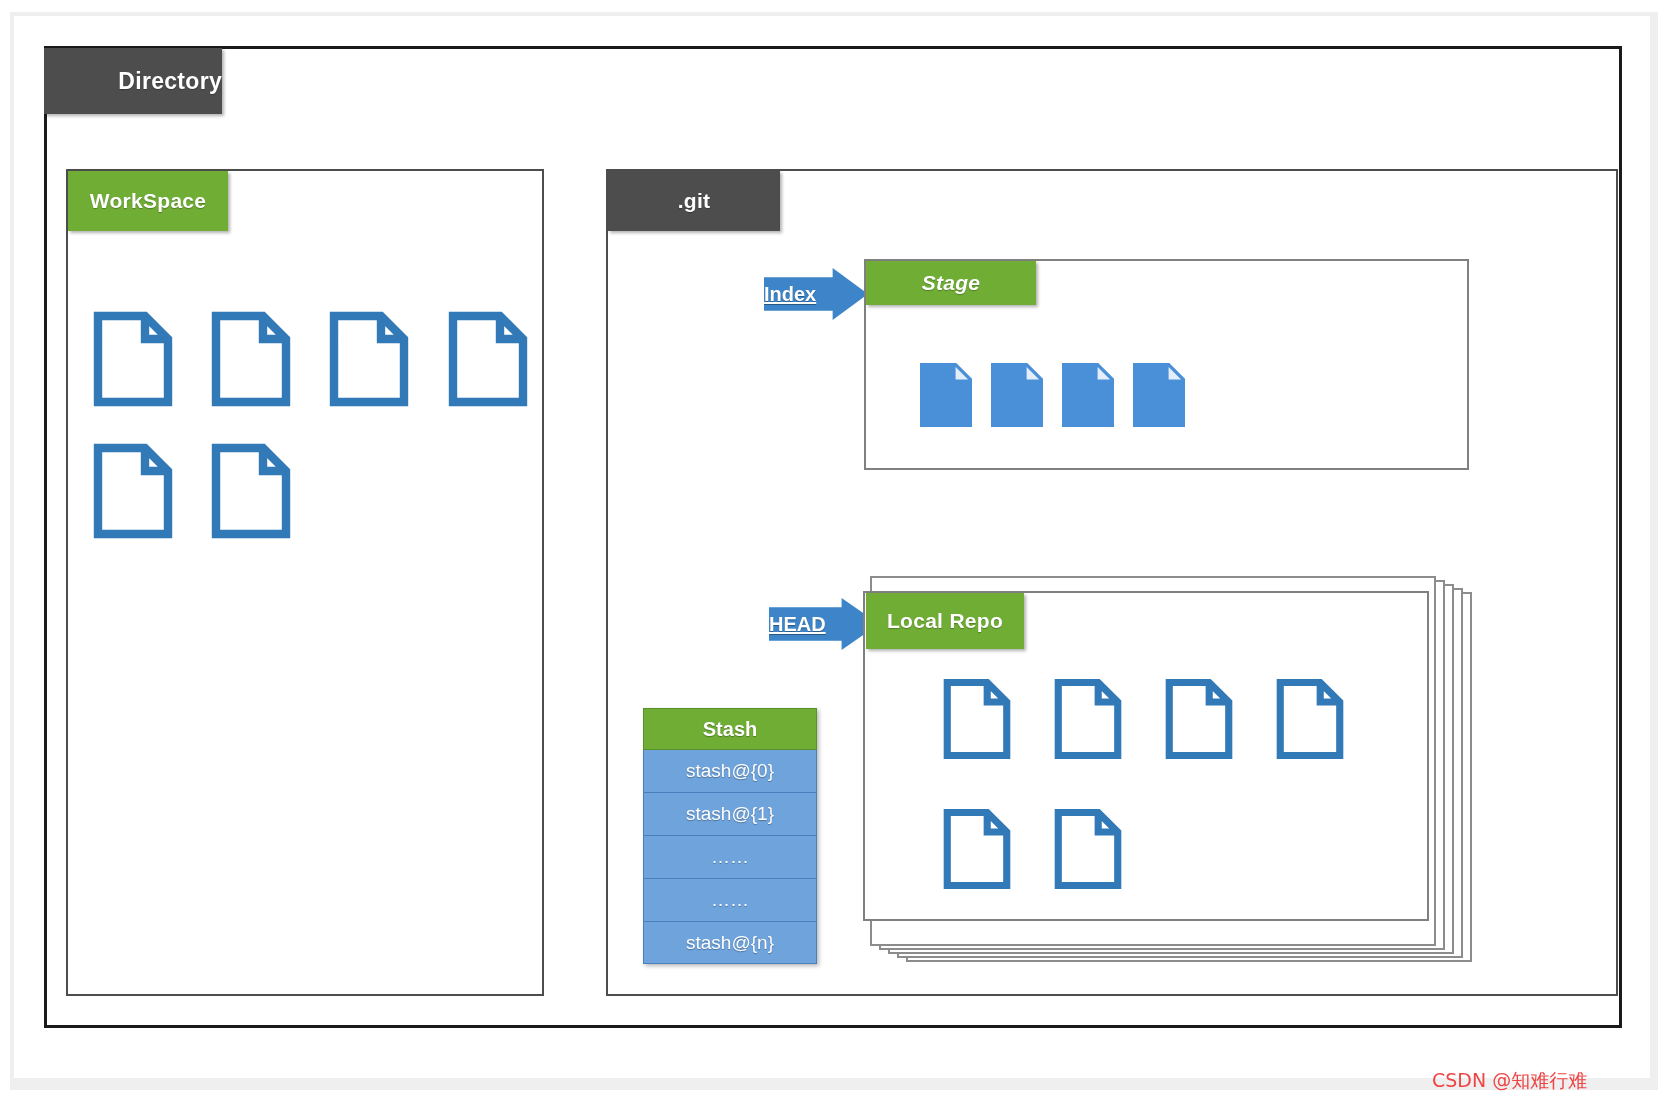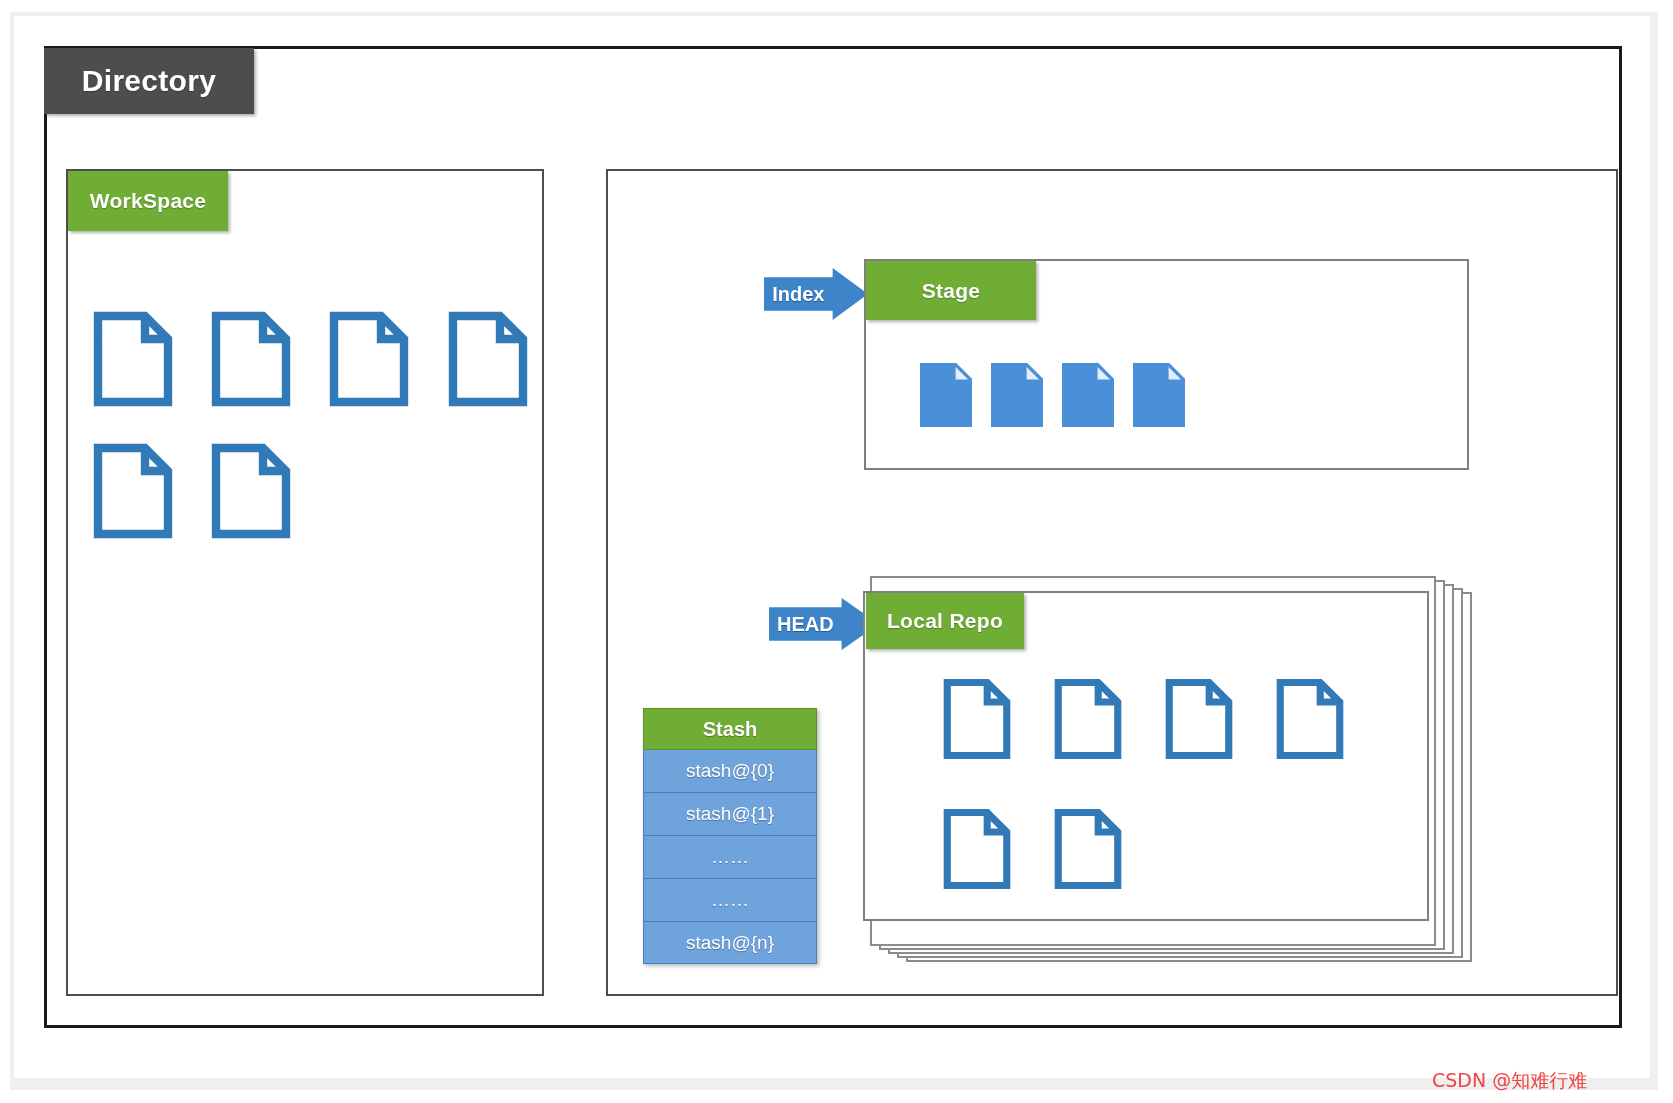--- a/index.html
+++ b/index.html
@@ -52,21 +52,21 @@
   .arrow{
     position:absolute;
     background:#3d85c8;
     color:#ffffff;
     font-weight:bold;
     display:flex;align-items:center;
     box-sizing:border-box;
     clip-path:polygon(0 18%,66% 18%,66% 0,100% 50%,66% 100%,66% 82%,0 82%);
     text-shadow:0 1px 1px rgba(0,0,0,.35);
   }
-  .arrow span{display:block;width:66%;text-align:center;}
+  .arrow span{display:block;width:66%;text-decoration:underline;}
 
   
   .file{position:absolute;}
   .file svg{display:block;}
 
   
   .stash{
     position:absolute;
     box-sizing:border-box;
     box-shadow:2px 2px 4px rgba(0,0,0,.28);
@@ -108,21 +108,21 @@
 </head>
 <body>
 
 <div class="canvas">
 
   <div class="page-bg"></div>
   <div class="white-inner"></div>
 
   <div class="box" style="left:44px;top:46px;width:1578px;height:982px;"></div>
 
-  <div class="tab dark" style="left:44px;top:48px;width:210px;height:66px;font-size:30px;">
+  <div class="tab dark" style="left:44px;top:48px;width:178px;height:66px;font-size:23px;justify-content:flex-end;">
     <span>Directory</span>
   </div>
 
   <div class="box thin" style="left:66px;top:169px;width:478px;height:827px;border-width:2px;border-color:#4d4d4d;"></div>
 
   <div class="tab green" style="left:68px;top:171px;width:160px;height:60px;font-size:21px;">
     <span>WorkSpace</span>
   </div>
 
   <div class="file" style="left:93px;top:311px;">
@@ -152,28 +152,31 @@
       </svg>
   </div>
   <div class="file" style="left:211px;top:443px;">
     <svg width="80" height="96" viewBox="0 0 40 48">
         <path d="M2.5 2.5 H26 L37.5 14 V45.5 H2.5 Z M26 2.5 V14 H37.5" fill="#ffffff" stroke="#3279b7" stroke-width="4.2" stroke-linejoin="miter"></path>
       </svg>
   </div>
 
   <div class="box thin" style="left:606px;top:169px;width:1012px;height:827px;border-width:2px;border-color:#4d4d4d;"></div>
 
+  <div class="tab dark" style="left:608px;top:171px;width:172px;height:60px;font-size:21px;">
+    <span>.git</span>
+  </div>
 
   <div class="arrow" style="left:764px;top:268px;width:104px;height:52px;font-size:20px;">
     <span>Index</span>
   </div>
 
   <div class="box thin" style="left:864px;top:259px;width:605px;height:211px;border-width:2px;border-color:#808080;"></div>
 
-  <div class="tab green" style="left:866px;top:261px;width:170px;height:59px;font-size:21px;">
+  <div class="tab green" style="left:866px;top:261px;width:170px;height:44px;font-size:21px;font-style:italic;">
     <span>Stage</span>
   </div>
 
   <div class="file" style="left:920px;top:363px;">
     <svg width="52" height="64" viewBox="0 0 26 32">
         <path d="M0 0 H17 L26 9 V32 H0 Z" fill="#4a90d9"></path>
         <path d="M17 0 L26 9 H17 Z" fill="#ffffff" opacity="0.85"></path>
         <path d="M17 0 L26 9 H17 Z" fill="none" stroke="#4a90d9" stroke-width="1.6"></path>
       </svg>
   </div>

